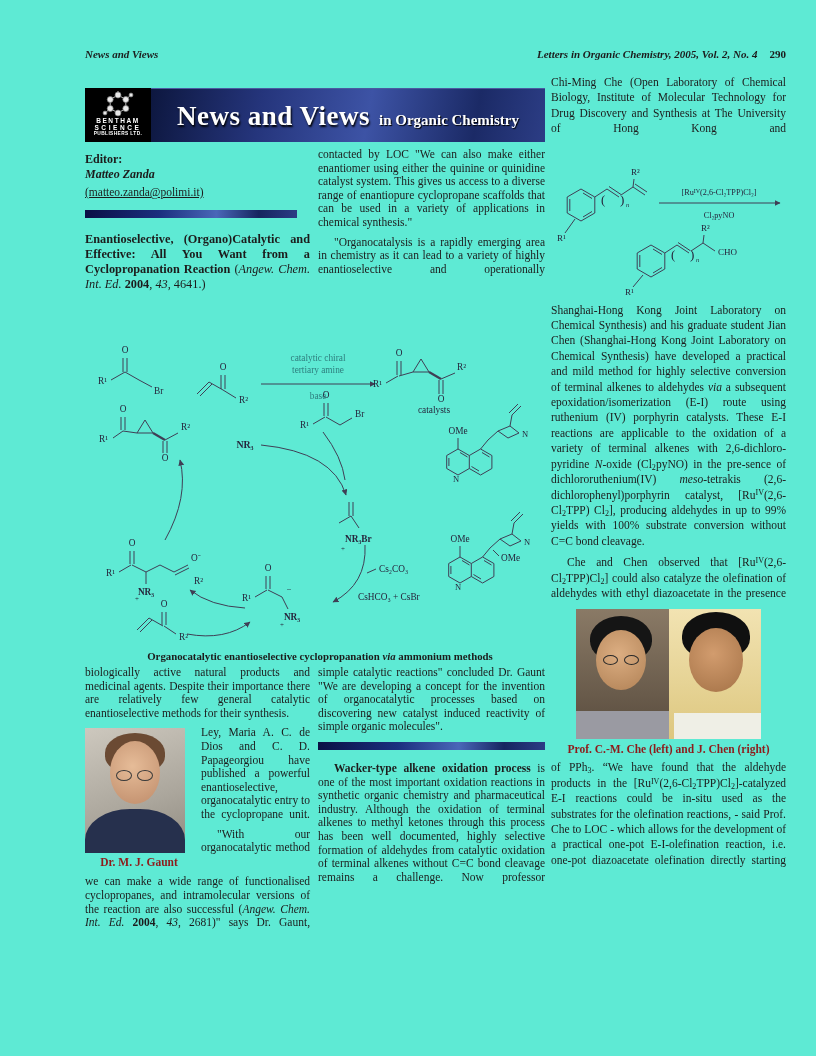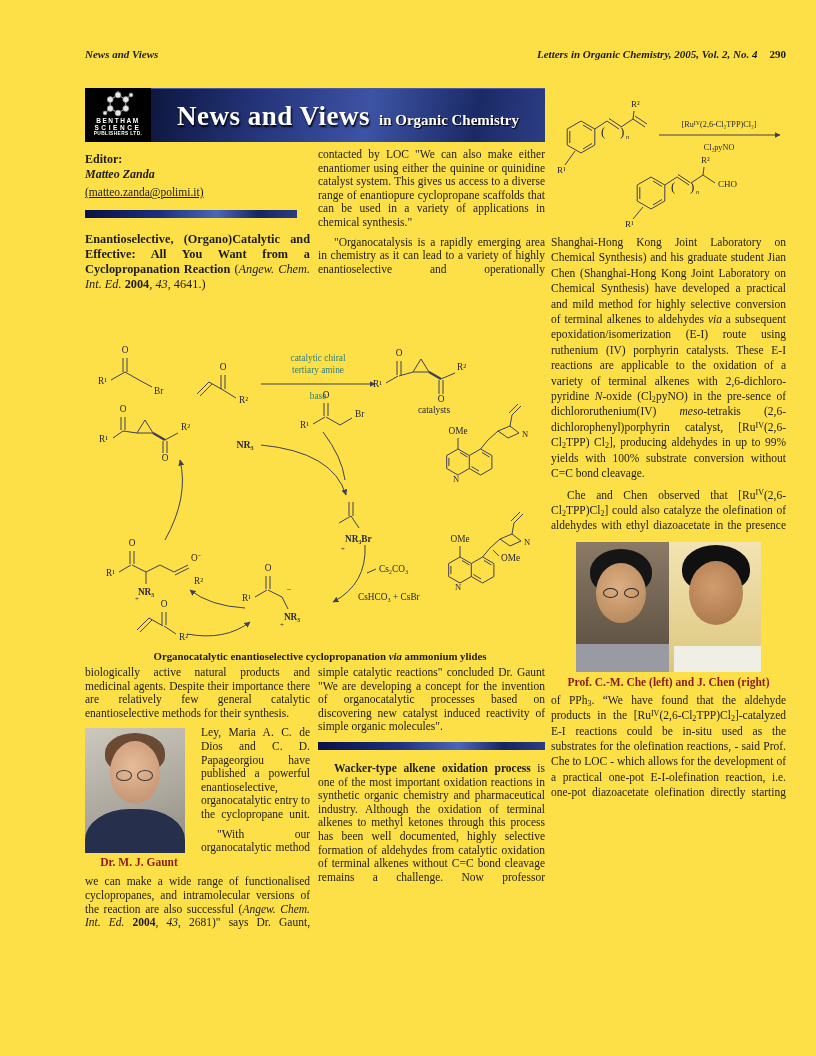--- a/index.html
+++ b/index.html
@@ -1,17 +1,17 @@
 <!DOCTYPE html>
 <html><head>
 <meta charset="utf-8">
 <style>
   * { margin:0; padding:0; box-sizing:border-box; }
   html,body { background:#fff; }
-  .page { position:relative; width:816px; height:1056px; background:#fde047; overflow:hidden;
+  .page { position:relative; width:816px; height:1056px; background:#5eead4; overflow:hidden;
           font-family:"Liberation Serif", serif; color:#1c1c1c; }
   .blk { position:absolute; }
 
   
   .running-head { position:absolute; left:85px; top:48px; width:701px;
                   display:flex; justify-content:space-between; align-items:baseline;
                   font-size:11px; font-weight:bold; font-style:italic; }
   .rh-page { font-style:normal; margin-left:12px; }
 
   
@@ -276,21 +276,21 @@
         <path d="M365,120.5 L372.5,125 M353.9,126 L353.9,134 M387,120.5 L394.5,125 M376.5,134.5 L384,139"></path>
         <text x="361" y="150" text-anchor="middle" font-size="8.5">N</text>
         <path d="M385.6,117 L393,108 L403,99"></path>
         <path d="M403,99 L415,94 L424,101 L413,106 Z M415,94 L417,83"></path>
         <path d="M417,83 L426,74 M414,81 L423,72"></path>
         <text x="427" y="105" font-size="8.5">N</text>
         <path d="M396,110 L402,116"></path>
         <text x="404" y="121">OMe</text>
       </g>
     </svg>
-    <figcaption class="fig-cap"><span>Organocatalytic enantioselective cyclopropanation </span><span style="font-style: italic;">via</span><span> ammonium ylides</span></figcaption>
+    <figcaption class="fig-cap"><span>Organocatalytic enantioselective cyclopropanation </span><span style="font-style: italic;">via</span><span> ammonium methods</span></figcaption>
   </figure>
 
   <section class="blk" style="left:85px; top:666px; width:225px;">
     <p class="t">biologically active natural products and medicinal agents. Despite their importance there are relatively few general catalytic enantioselective methods for their synthesis.</p>
     <div>
       <div class="gaunt">
         <div class="g-img">
           <div class="g-bg"></div>
           <div class="g-hair"></div>
           <div class="g-face"></div>
@@ -306,20 +306,21 @@
     <p class="t jl clear"><span>we can make a wide range of functionalised cyclopropanes, and intramolecular versions of the reaction are also successful (</span><span style="font-style: italic;">Angew. Chem. Int. Ed.</span><span> </span><span style="font-weight: bold;">2004</span><span>, </span><span style="font-style: italic;">43</span><span>, 2681)" says Dr. Gaunt,</span></p>
   </section>
 
   <section class="blk" style="left:318px; top:666px; width:227px;">
     <p class="t">simple catalytic reactions" concluded Dr. Gaunt "We are developing a concept for the invention of organocatalytic processes based on discovering new catalyst induced reactivity of simple organic molecules".</p>
     <div class="divider div2"></div>
     <p class="t ind jl"><span style="font-weight: bold;">Wacker-type alkene oxidation process</span><span> is one of the most important oxidation reactions in synthetic organic chemistry and pharmaceutical industry. Although the oxidation of terminal alkenes to methyl ketones through this process has been well documented, highly selective formation of aldehydes from catalytic oxidation of terminal alkenes without C=C bond cleavage remains a challenge. Now professor</span></p>
   </section>
 
   <section class="blk" style="left:551px; top:75px; width:235px;">
+    <p class="t3 jl">Chi-Ming Che (Open Laboratory of Chemical Biology, Institute of Molecular Technology for Drug Discovery and Synthesis at The University of Hong Kong and</p>
 
     <svg class="schem" viewBox="0 0 235 152" width="235" height="152" font-family="&quot;Liberation Serif&quot;, serif" font-size="9" fill="none" stroke="#3f3f55" stroke-width="1" style="margin:2px 0 2px 0;">
       <defs>
         <marker id="ah2" markerWidth="7" markerHeight="7" refX="5.5" refY="3" orient="auto">
           <path d="M0,0 L6,3 L0,6 Z" fill="#3f3f55" stroke="none"></path>
         </marker>
       </defs>
       <g>
         <path d="M30,44 L43.8,52 L43.8,68 L30,76 L16.2,68 L16.2,52 Z"></path>
         <path d="M32,48 L41,53.5 M18.8,54 L18.8,66 M32,72 L41,66.5"></path>

